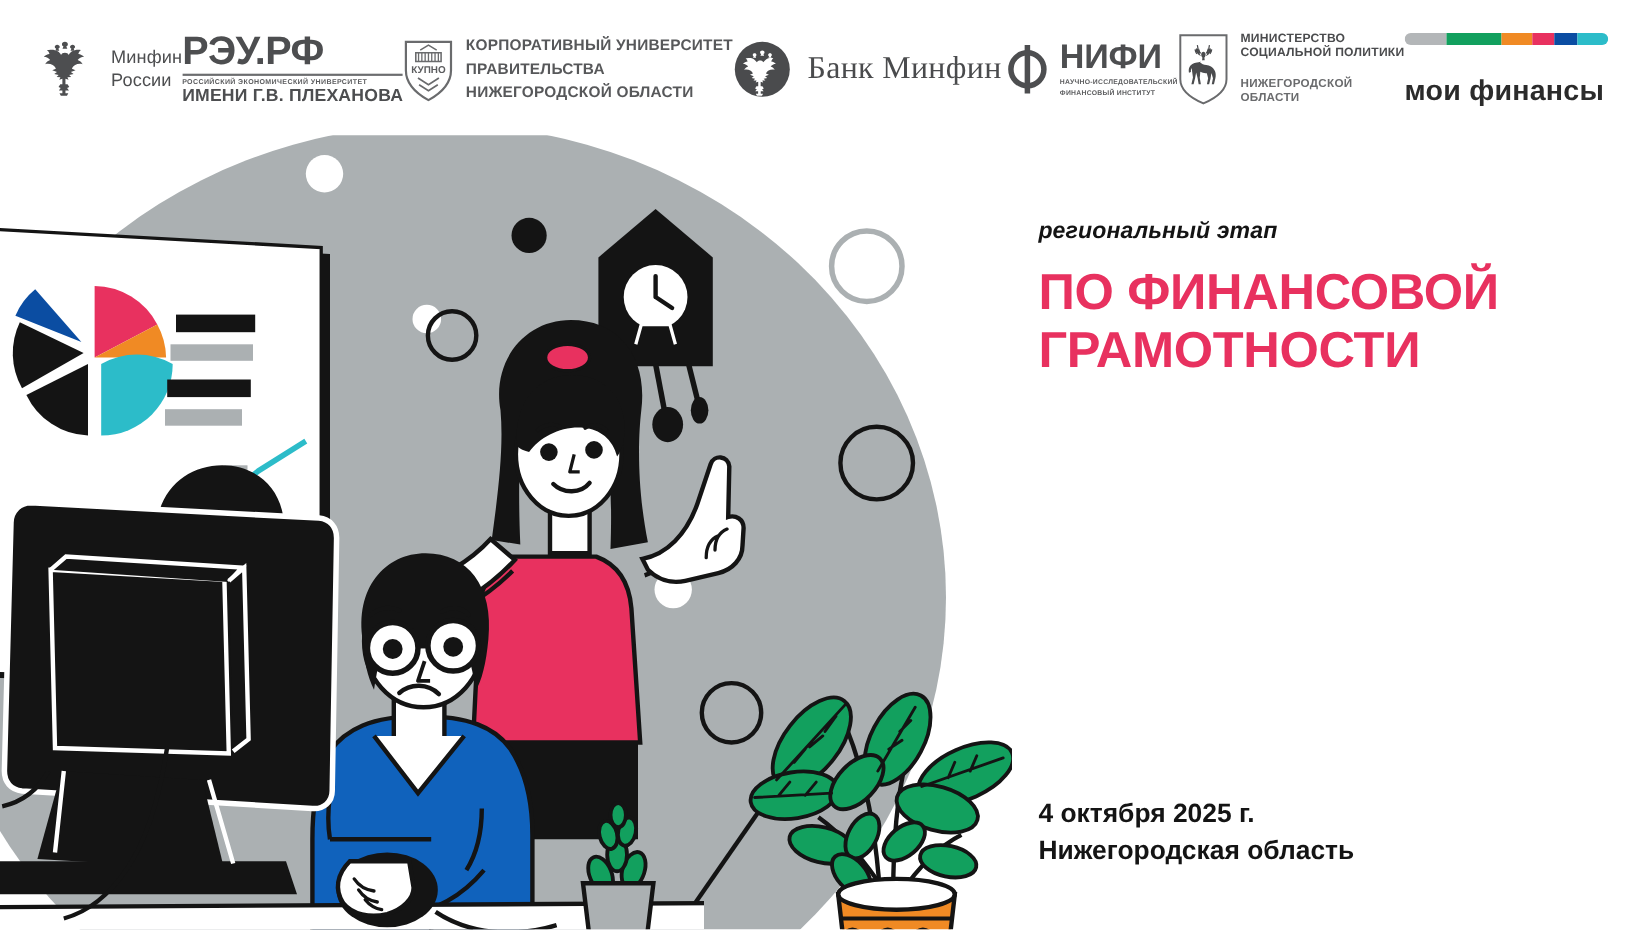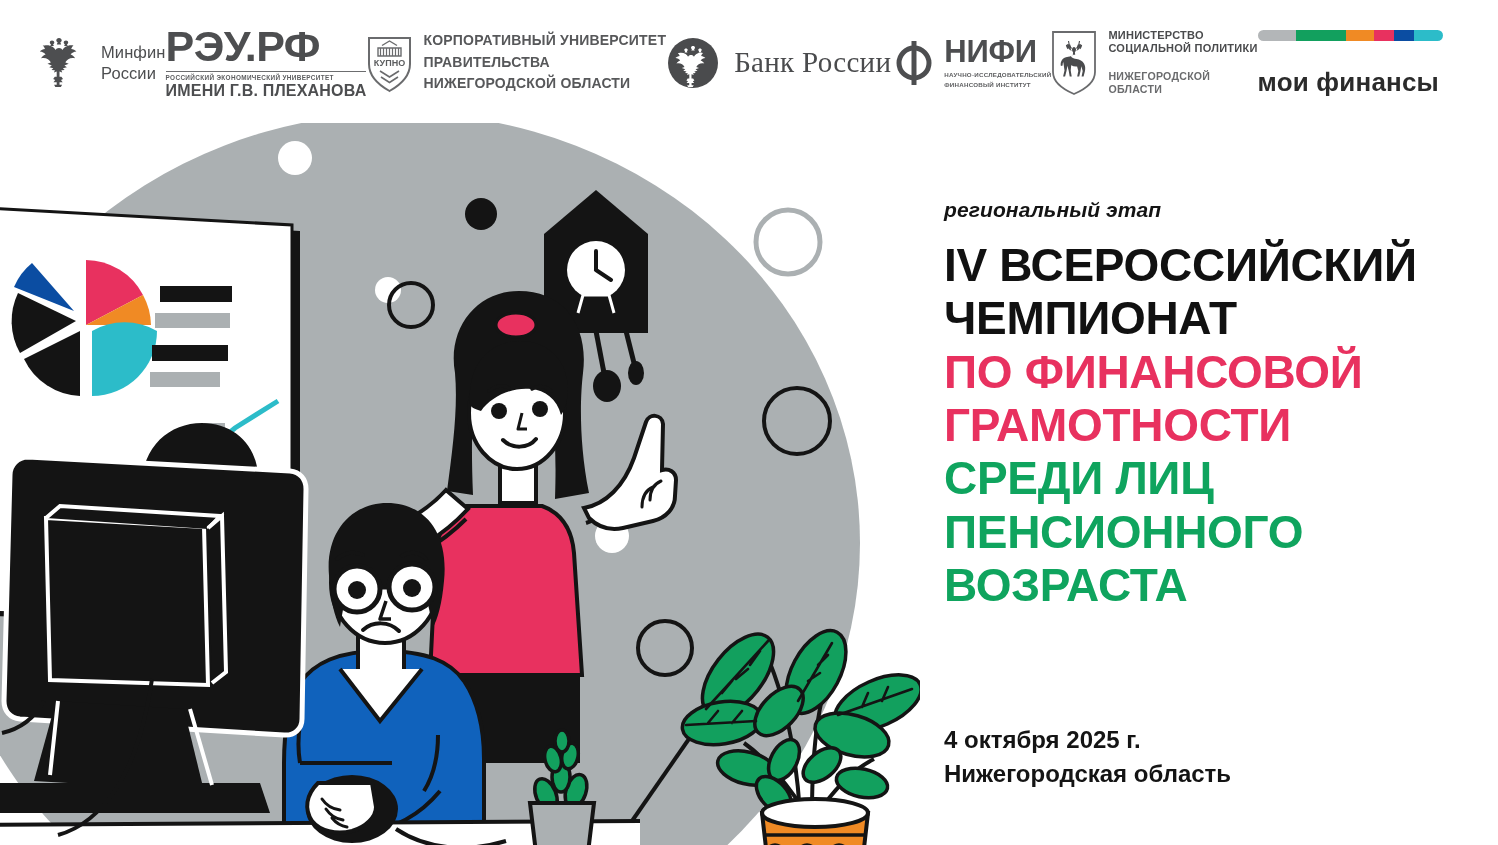--- a/index.html
+++ b/index.html
@@ -53,21 +53,21 @@
   .l-minfin .logo-text {
     font-size: 16.5px;
     font-weight: 400;
     margin-left: 11px;
     color: #4d4e50;
     letter-spacing: .1px;
   }
   
   .l-reu { flex-direction: column; align-items: flex-start; }
   .reu-main {
-    font-size: 43px;
+    font-size: 36px;
     font-weight: 700;
     color: #4d4e50;
     letter-spacing: -0.5px;
     line-height: 1;
   }
   .reu-rule {
     width: 100%;
     height: 1.5px;
     background: #6c6d6f;
     margin: 3px 0 2px;
@@ -262,21 +262,21 @@
 
     <div class="logo l-bank">
       <svg class="logo-mark" width="54" height="54" viewBox="0 0 54 54">
         <circle cx="27" cy="27" r="25" fill="#4a4b4d"></circle>
         <g fill="#ffffff">
           <path d="M27 10c-1.2 0-2 .7-2 1.7 0 .7.4 1.2 1 1.4l-.7 1.5h3.4l-.7-1.5c.6-.2 1-.7 1-1.4 0-1-.8-1.7-2-1.7z"></path>
           <path d="M20 12.5c-1 0-1.7.6-1.7 1.4 0 .6.3 1 .8 1.2l-.5 1.3h2.8l-.5-1.3c.5-.2.8-.6.8-1.2 0-.8-.7-1.4-1.7-1.4zM34 12.5c-1 0-1.7.6-1.7 1.4 0 .6.3 1 .8 1.2l-.5 1.3h2.8l-.5-1.3c.5-.2.8-.6.8-1.2 0-.8-.7-1.4-1.7-1.4z"></path>
           <path d="M13 16c2.3-.5 4.7-.2 6.6 1 1.1.8 1.9 1.7 2.5 2.7.5-1 1.5-1.6 2.9-1.6s2.4.6 2.9 1.6c.6-1 1.4-1.9 2.5-2.7 1.9-1.2 4.3-1.5 6.6-1-1 .8-1.6 1.9-1.9 3 1.7.2 3.1.9 4.3 2-2.1.2-3.7 1.1-4.8 2.5 1.6.5 2.9 1.5 3.7 3-2-.5-4-.2-5.6.7-1.1.7-1.9 1.6-2.4 2.7l2.7 1.1-3.5 1.3 2 1.5-3.2.8 1.5 1.5-2.8.1.8 1.8-2.3-.7v4.2h1.6l1.3 1.9-1.6.8 1.4 1.8h-2.6v2.2h2.1l-1 1.8h-4.6l-1-1.8h2.1v-2.2h-2.6l1.4-1.8-1.6-.8 1.3-1.9h1.6v-4.2l-2.3.7.8-1.8-2.8-.1 1.5-1.5-3.2-.8 2-1.5-3.5-1.3 2.7-1.1c-.5-1.1-1.3-2-2.4-2.7-1.6-.9-3.6-1.2-5.6-.7.8-1.5 2.1-2.5 3.7-3-1.1-1.4-2.7-2.3-4.8-2.5 1.2-1.1 2.6-1.8 4.3-2-.3-1.1-.9-2.2-1.9-3z" transform="translate(0,1)"></path>
         </g>
       </svg>
-      <div class="logo-text">Банк России</div>
+      <div class="logo-text">Банк Минфин</div>
     </div>
 
     <div class="logo-gap"></div>
 
     <div class="logo l-nifi">
       <svg class="logo-mark" width="46" height="58" viewBox="0 0 46 58">
         <g fill="none" stroke="#4d4e50" stroke-width="5">
           <path d="M23 7v44"></path>
           <ellipse cx="23" cy="29" rx="15" ry="15"></ellipse>
         </g>
@@ -544,25 +544,20 @@
           <path d="M767 740 h96" fill="none" stroke="#141414" stroke-width="3.5"></path>
           <path d="M767 726 q8 -8 16 0 q8 8 16 0 q8 -8 16 0 q8 8 16 0 q8 -8 16 0 q8 8 15 0" fill="none" stroke="#141414" stroke-width="3.5"></path>
         </g>
 
       </g>
     </svg>
   </div>
 
   <div class="headline-col">
     <div class="kicker">региональный этап</div>
-    <div class="h-line h-black">IV ВСЕРОССИЙСКИЙ
-ЧЕМПИОНАТ</div>
     <div class="h-line h-pink">ПО ФИНАНСОВОЙ
 ГРАМОТНОСТИ</div>
-    <div class="h-line h-green">СРЕДИ ЛИЦ
-ПЕНСИОННОГО
-ВОЗРАСТА</div>
   </div>
 
   <div class="date-block">4 октября 2025 г.
 Нижегородская область</div>
 
 </div>
 
 </body></html>

